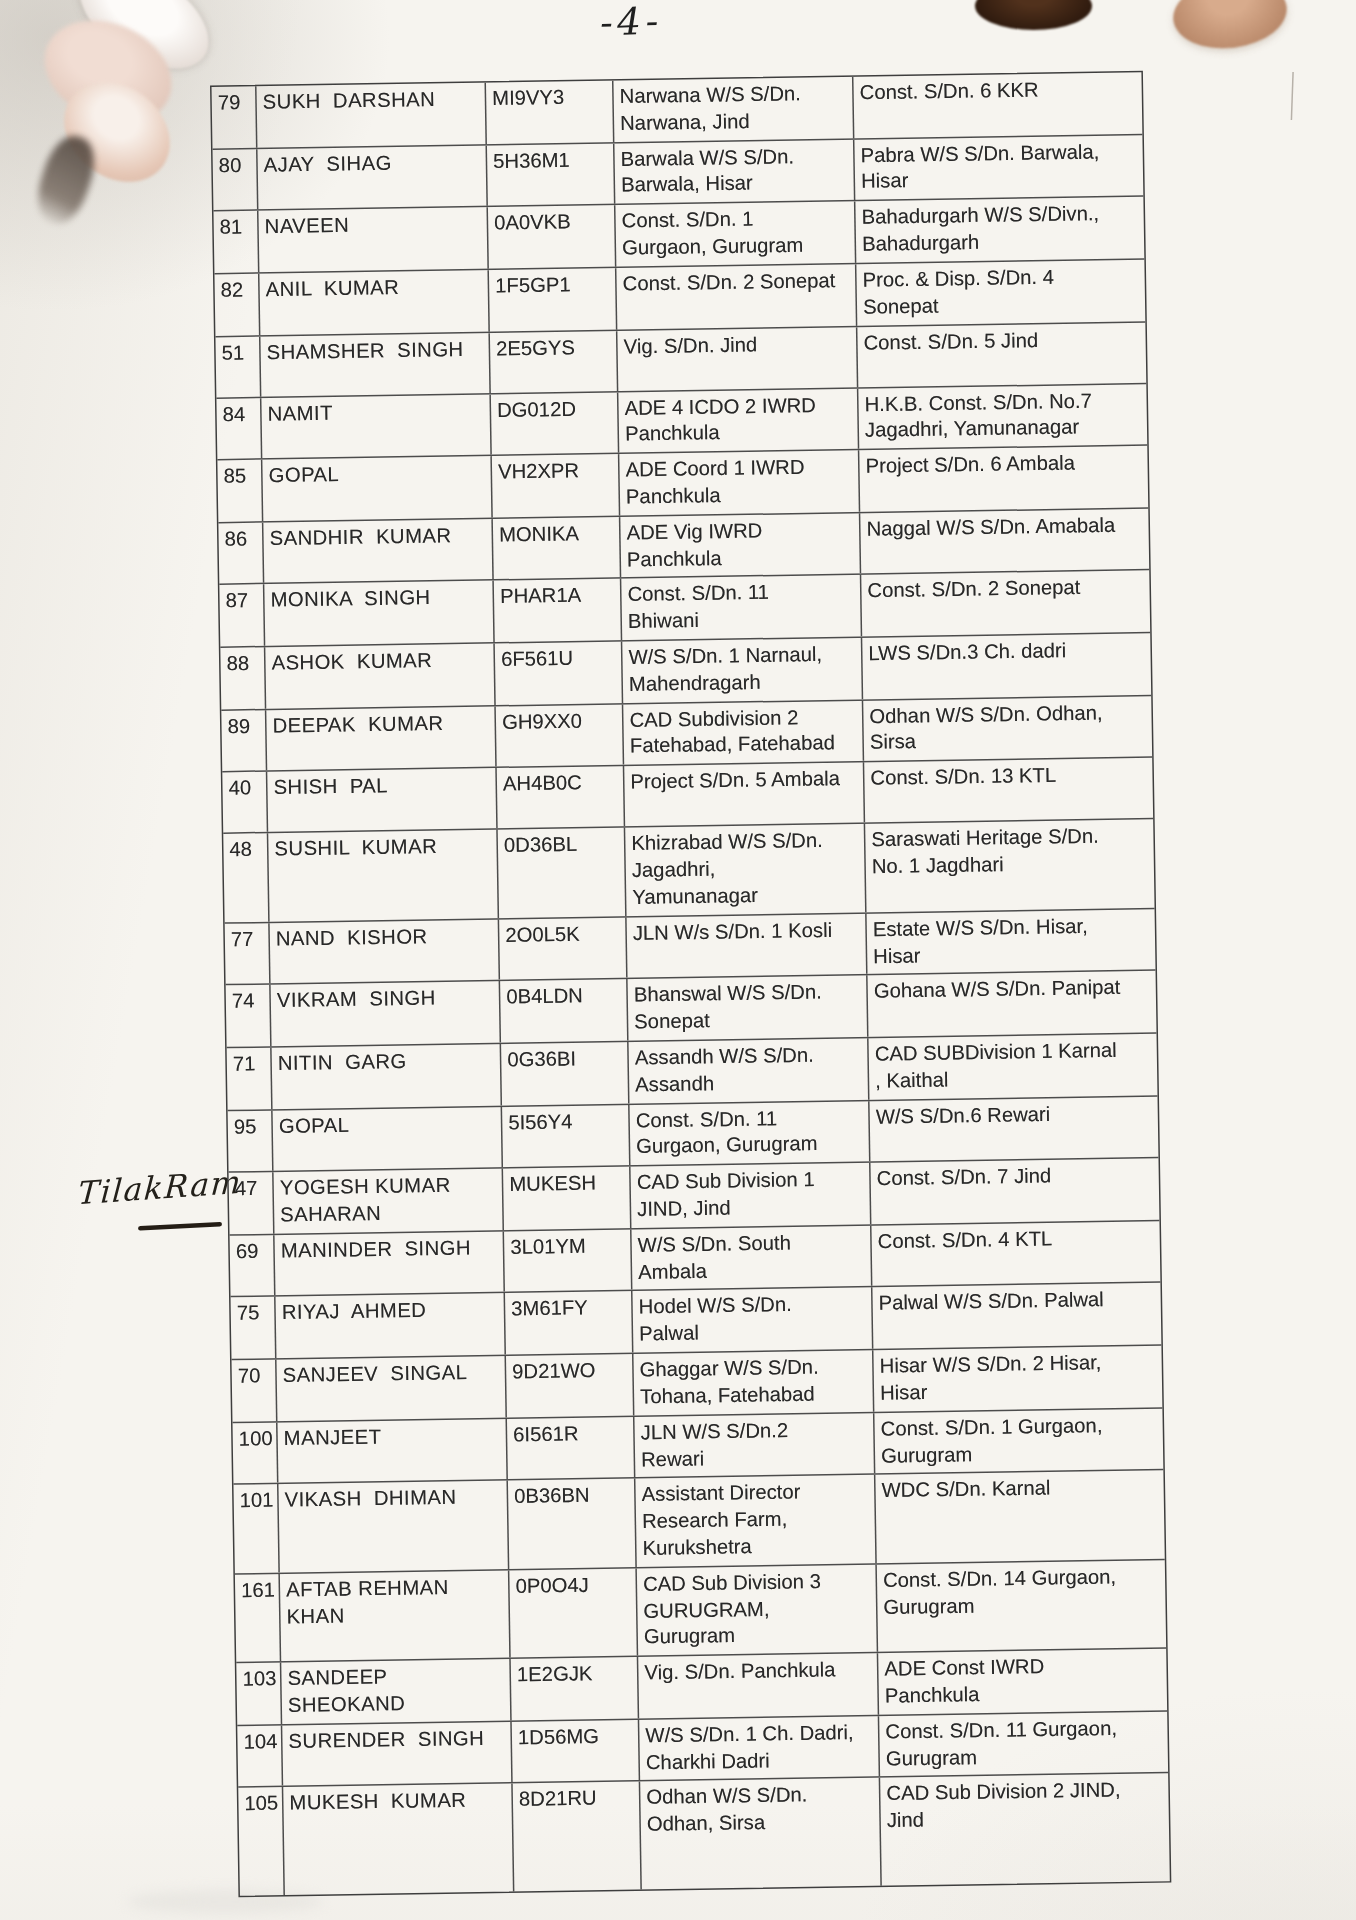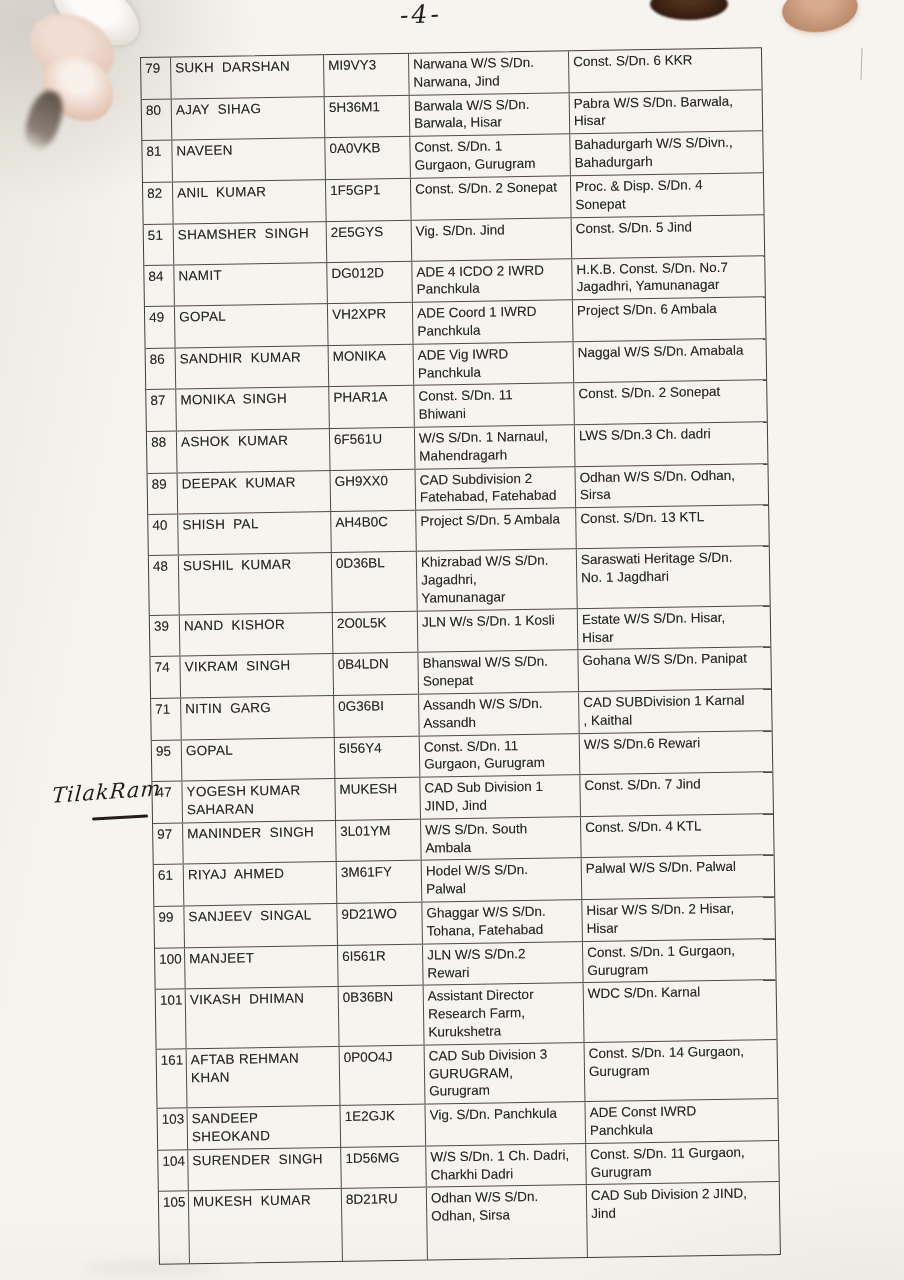--- a/index.html
+++ b/index.html
@@ -158,21 +158,21 @@
       <div class="tr">
     <div class="tc c-sno">84</div>
     <div class="tc c-name">NAMIT</div>
     <div class="tc c-code">DG012D</div>
     <div class="tc c-from">ADE 4 ICDO 2 IWRD
 Panchkula</div>
     <div class="tc c-to">H.K.B. Const. S/Dn. No.7
 Jagadhri, Yamunanagar</div>
   </div>
       <div class="tr">
-    <div class="tc c-sno">49</div>
+    <div class="tc c-sno">85</div>
     <div class="tc c-name">GOPAL</div>
     <div class="tc c-code">VH2XPR</div>
     <div class="tc c-from">ADE Coord 1 IWRD
 Panchkula</div>
     <div class="tc c-to">Project S/Dn. 6 Ambala</div>
   </div>
       <div class="tr">
     <div class="tc c-sno">86</div>
     <div class="tc c-name">SANDHIR  KUMAR</div>
     <div class="tc c-code">MONIKA</div>
@@ -216,21 +216,21 @@
     <div class="tc c-sno">48</div>
     <div class="tc c-name">SUSHIL  KUMAR</div>
     <div class="tc c-code">0D36BL</div>
     <div class="tc c-from">Khizrabad W/S S/Dn.
 Jagadhri,
 Yamunanagar</div>
     <div class="tc c-to">Saraswati Heritage S/Dn.
 No. 1 Jagdhari</div>
   </div>
       <div class="tr">
-    <div class="tc c-sno">39</div>
+    <div class="tc c-sno">77</div>
     <div class="tc c-name">NAND  KISHOR</div>
     <div class="tc c-code">2O0L5K</div>
     <div class="tc c-from">JLN W/s S/Dn. 1 Kosli</div>
     <div class="tc c-to">Estate W/S S/Dn. Hisar,
 Hisar</div>
   </div>
       <div class="tr">
     <div class="tc c-sno">74</div>
     <div class="tc c-name">VIKRAM  SINGH</div>
     <div class="tc c-code">0B4LDN</div>
@@ -258,37 +258,37 @@
       <div class="tr">
     <div class="tc c-sno">47</div>
     <div class="tc c-name">YOGESH KUMAR
 SAHARAN</div>
     <div class="tc c-code">MUKESH</div>
     <div class="tc c-from">CAD Sub Division 1
 JIND, Jind</div>
     <div class="tc c-to">Const. S/Dn. 7 Jind</div>
   </div>
       <div class="tr">
-    <div class="tc c-sno">97</div>
+    <div class="tc c-sno">69</div>
     <div class="tc c-name">MANINDER  SINGH</div>
     <div class="tc c-code">3L01YM</div>
     <div class="tc c-from">W/S S/Dn. South
 Ambala</div>
     <div class="tc c-to">Const. S/Dn. 4 KTL</div>
   </div>
       <div class="tr">
-    <div class="tc c-sno">61</div>
+    <div class="tc c-sno">75</div>
     <div class="tc c-name">RIYAJ  AHMED</div>
     <div class="tc c-code">3M61FY</div>
     <div class="tc c-from">Hodel W/S S/Dn.
 Palwal</div>
     <div class="tc c-to">Palwal W/S S/Dn. Palwal</div>
   </div>
       <div class="tr">
-    <div class="tc c-sno">99</div>
+    <div class="tc c-sno">70</div>
     <div class="tc c-name">SANJEEV  SINGAL</div>
     <div class="tc c-code">9D21WO</div>
     <div class="tc c-from">Ghaggar W/S S/Dn.
 Tohana, Fatehabad</div>
     <div class="tc c-to">Hisar W/S S/Dn. 2 Hisar,
 Hisar</div>
   </div>
       <div class="tr">
     <div class="tc c-sno">100</div>
     <div class="tc c-name">MANJEET</div>

